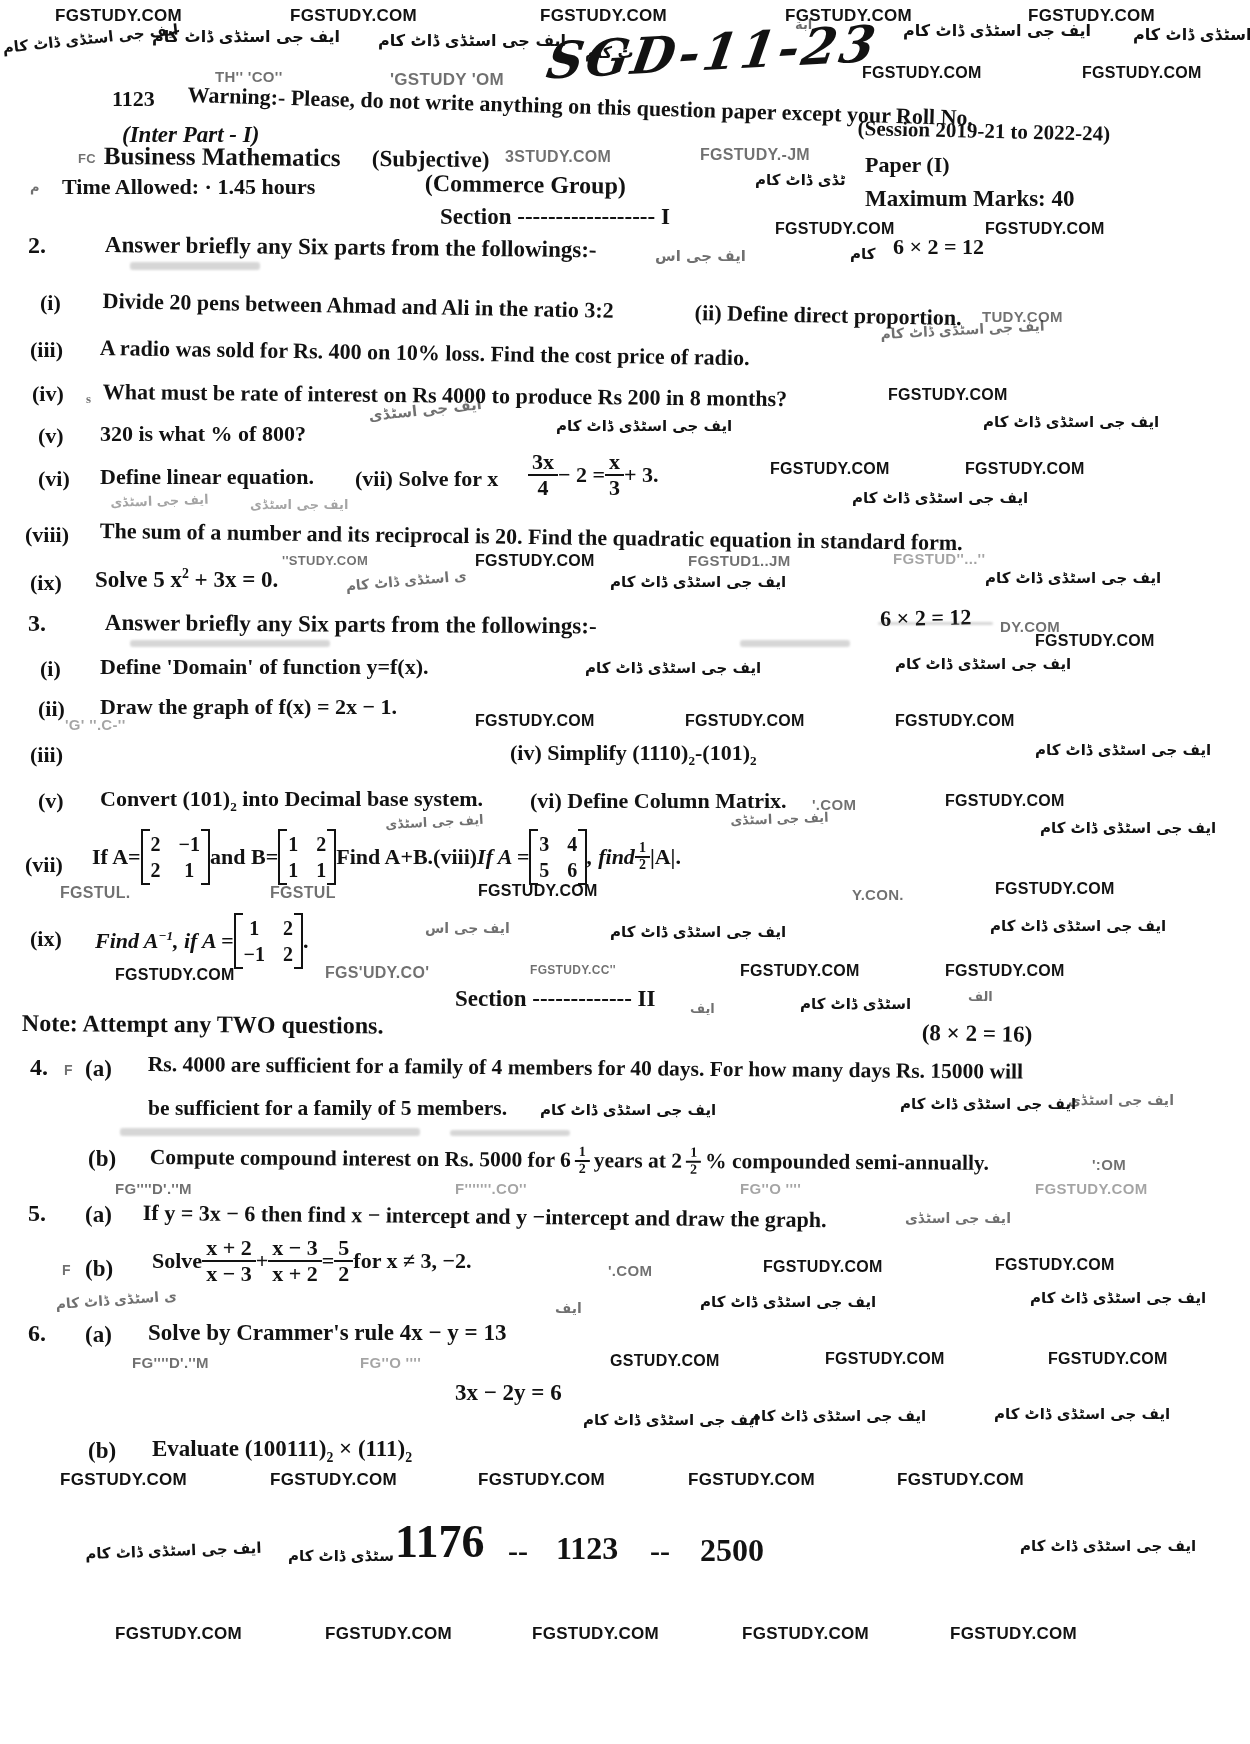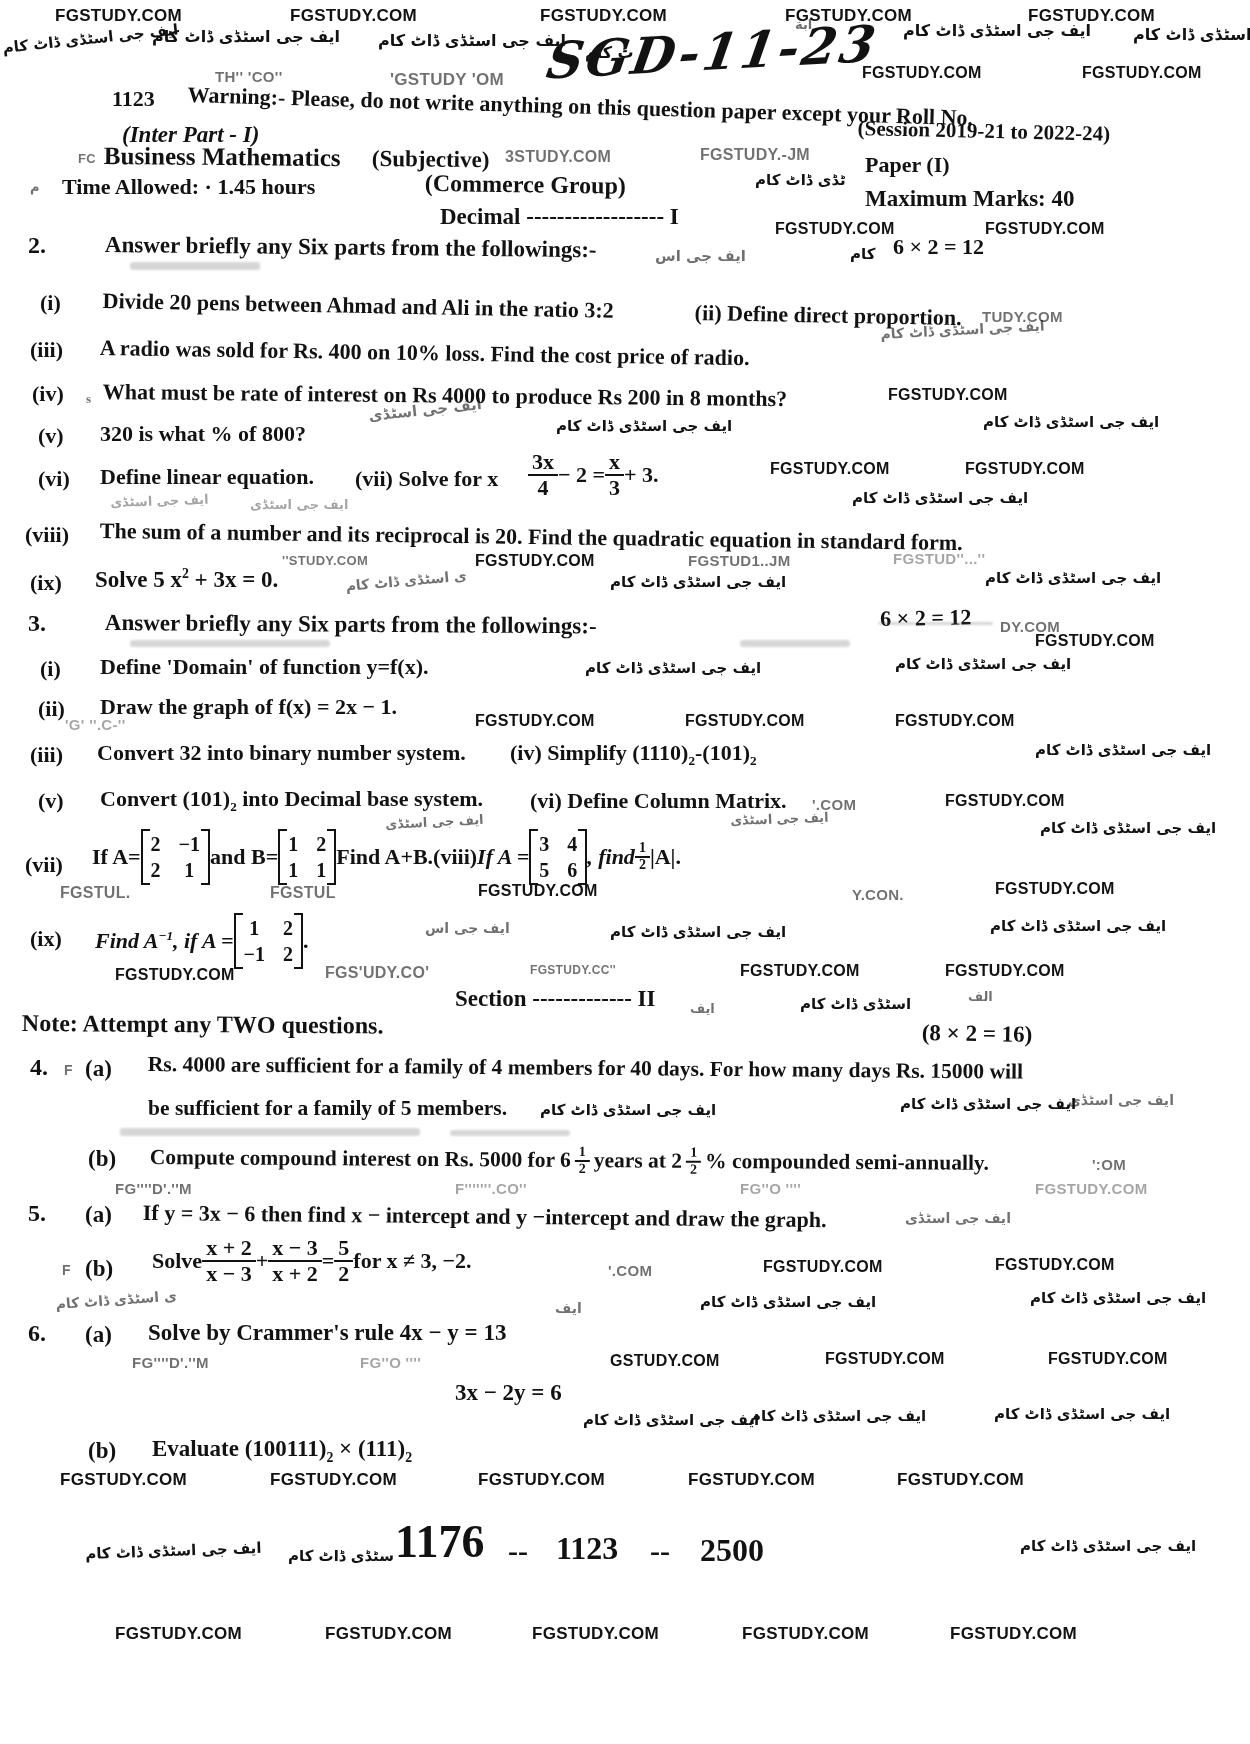--- a/index.html
+++ b/index.html
@@ -63,21 +63,21 @@
   <div class="t sans fade" style="left:505px;top:148px;font-size:16px">3STUDY.COM</div>
   <div class="t sans fade" style="left:700px;top:146px;font-size:16px">FGSTUDY.-JM</div>
   <div class="t ser" style="left:865px;top:152px;font-size:22px">Paper (I)</div>
 
   <div class="t urdu fade" style="left:30px;top:180px;font-size:13px">م</div>
   <div class="t ser" style="left:62px;top:174px;font-size:22px">Time Allowed:  · 1.45 hours</div>
   <div class="t ser" style="left:425px;top:170px;font-size:24px;transform:rotate(0.8deg)">(Commerce Group)</div>
   <div class="t urdu" style="left:755px;top:172px;font-size:15px">ٹڈی ڈاٹ کام</div>
   <div class="t ser" style="left:865px;top:186px;font-size:23px">Maximum Marks:  40</div>
 
-  <div class="t ser" style="left:440px;top:204px;font-size:23px">Decimal ------------------ I</div>
+  <div class="t ser" style="left:440px;top:204px;font-size:23px">Section ------------------ I</div>
   <div class="t sans" style="left:775px;top:220px;font-size:16px">FGSTUDY.COM</div>
   <div class="t sans" style="left:985px;top:220px;font-size:16px">FGSTUDY.COM</div>
 
   <div class="t ser" style="left:28px;top:232px;font-size:24px">2.</div>
   <div class="t ser" style="left:105px;top:232px;font-size:23px;transform:rotate(0.6deg)">Answer briefly any Six parts from the followings:-</div>
   <div class="t urdu fade" style="left:655px;top:248px;font-size:15px">ایف جی اس</div>
   <div class="t urdu" style="left:850px;top:246px;font-size:15px">کام</div>
   <div class="t ser" style="left:893px;top:234px;font-size:22px">6  × 2 = 12</div>
   <div class="smudge" style="left:130px;top:262px;width:130px;height:8px"></div>
 
@@ -151,21 +151,20 @@
   <div class="t urdu" style="left:895px;top:656px;font-size:15px">ایف جی اسٹڈی ڈاٹ کام</div>
 
   <div class="t ser" style="left:38px;top:696px;font-size:22px">(ii)</div>
   <div class="t ser" style="left:100px;top:694px;font-size:22px">Draw the graph of f(x) = 2x − 1.</div>
   <div class="t sans fade2" style="left:65px;top:716px;font-size:15px">'G'  ''.C-''</div>
   <div class="t sans" style="left:475px;top:712px;font-size:16px">FGSTUDY.COM</div>
   <div class="t sans" style="left:685px;top:712px;font-size:16px">FGSTUDY.COM</div>
   <div class="t sans" style="left:895px;top:712px;font-size:16px">FGSTUDY.COM</div>
 
   <div class="t ser" style="left:30px;top:742px;font-size:22px">(iii)</div>
-  <div class="t ser" style="left:97px;top:740px;font-size:22px">Convert 32 into binary number system.</div>
   <div class="t ser" style="left:510px;top:740px;font-size:22px"><span>(iv)</span>&nbsp;<span>Simplify (1110)</span><sub>2</sub><span>-(101)</span><sub>2</sub></div>
   <div class="t urdu" style="left:1035px;top:742px;font-size:15px">ایف جی اسٹڈی ڈاٹ کام</div>
 
   <div class="t ser" style="left:38px;top:788px;font-size:22px">(v)</div>
   <div class="t ser" style="left:100px;top:786px;font-size:22px"><span>Convert (101)</span><sub>2</sub><span> into Decimal base system.</span></div>
   <div class="t ser" style="left:530px;top:788px;font-size:22px"><span>(vi)</span>&nbsp;<span>Define Column Matrix.</span></div>
   <div class="t sans fade" style="left:812px;top:796px;font-size:15px">'.COM</div>
   <div class="t sans" style="left:945px;top:792px;font-size:16px">FGSTUDY.COM</div>
 
   <div class="t urdu fade" style="left:385px;top:818px;font-size:13px;transform:rotate(-3deg)">ایف جی اسٹڈی</div>

